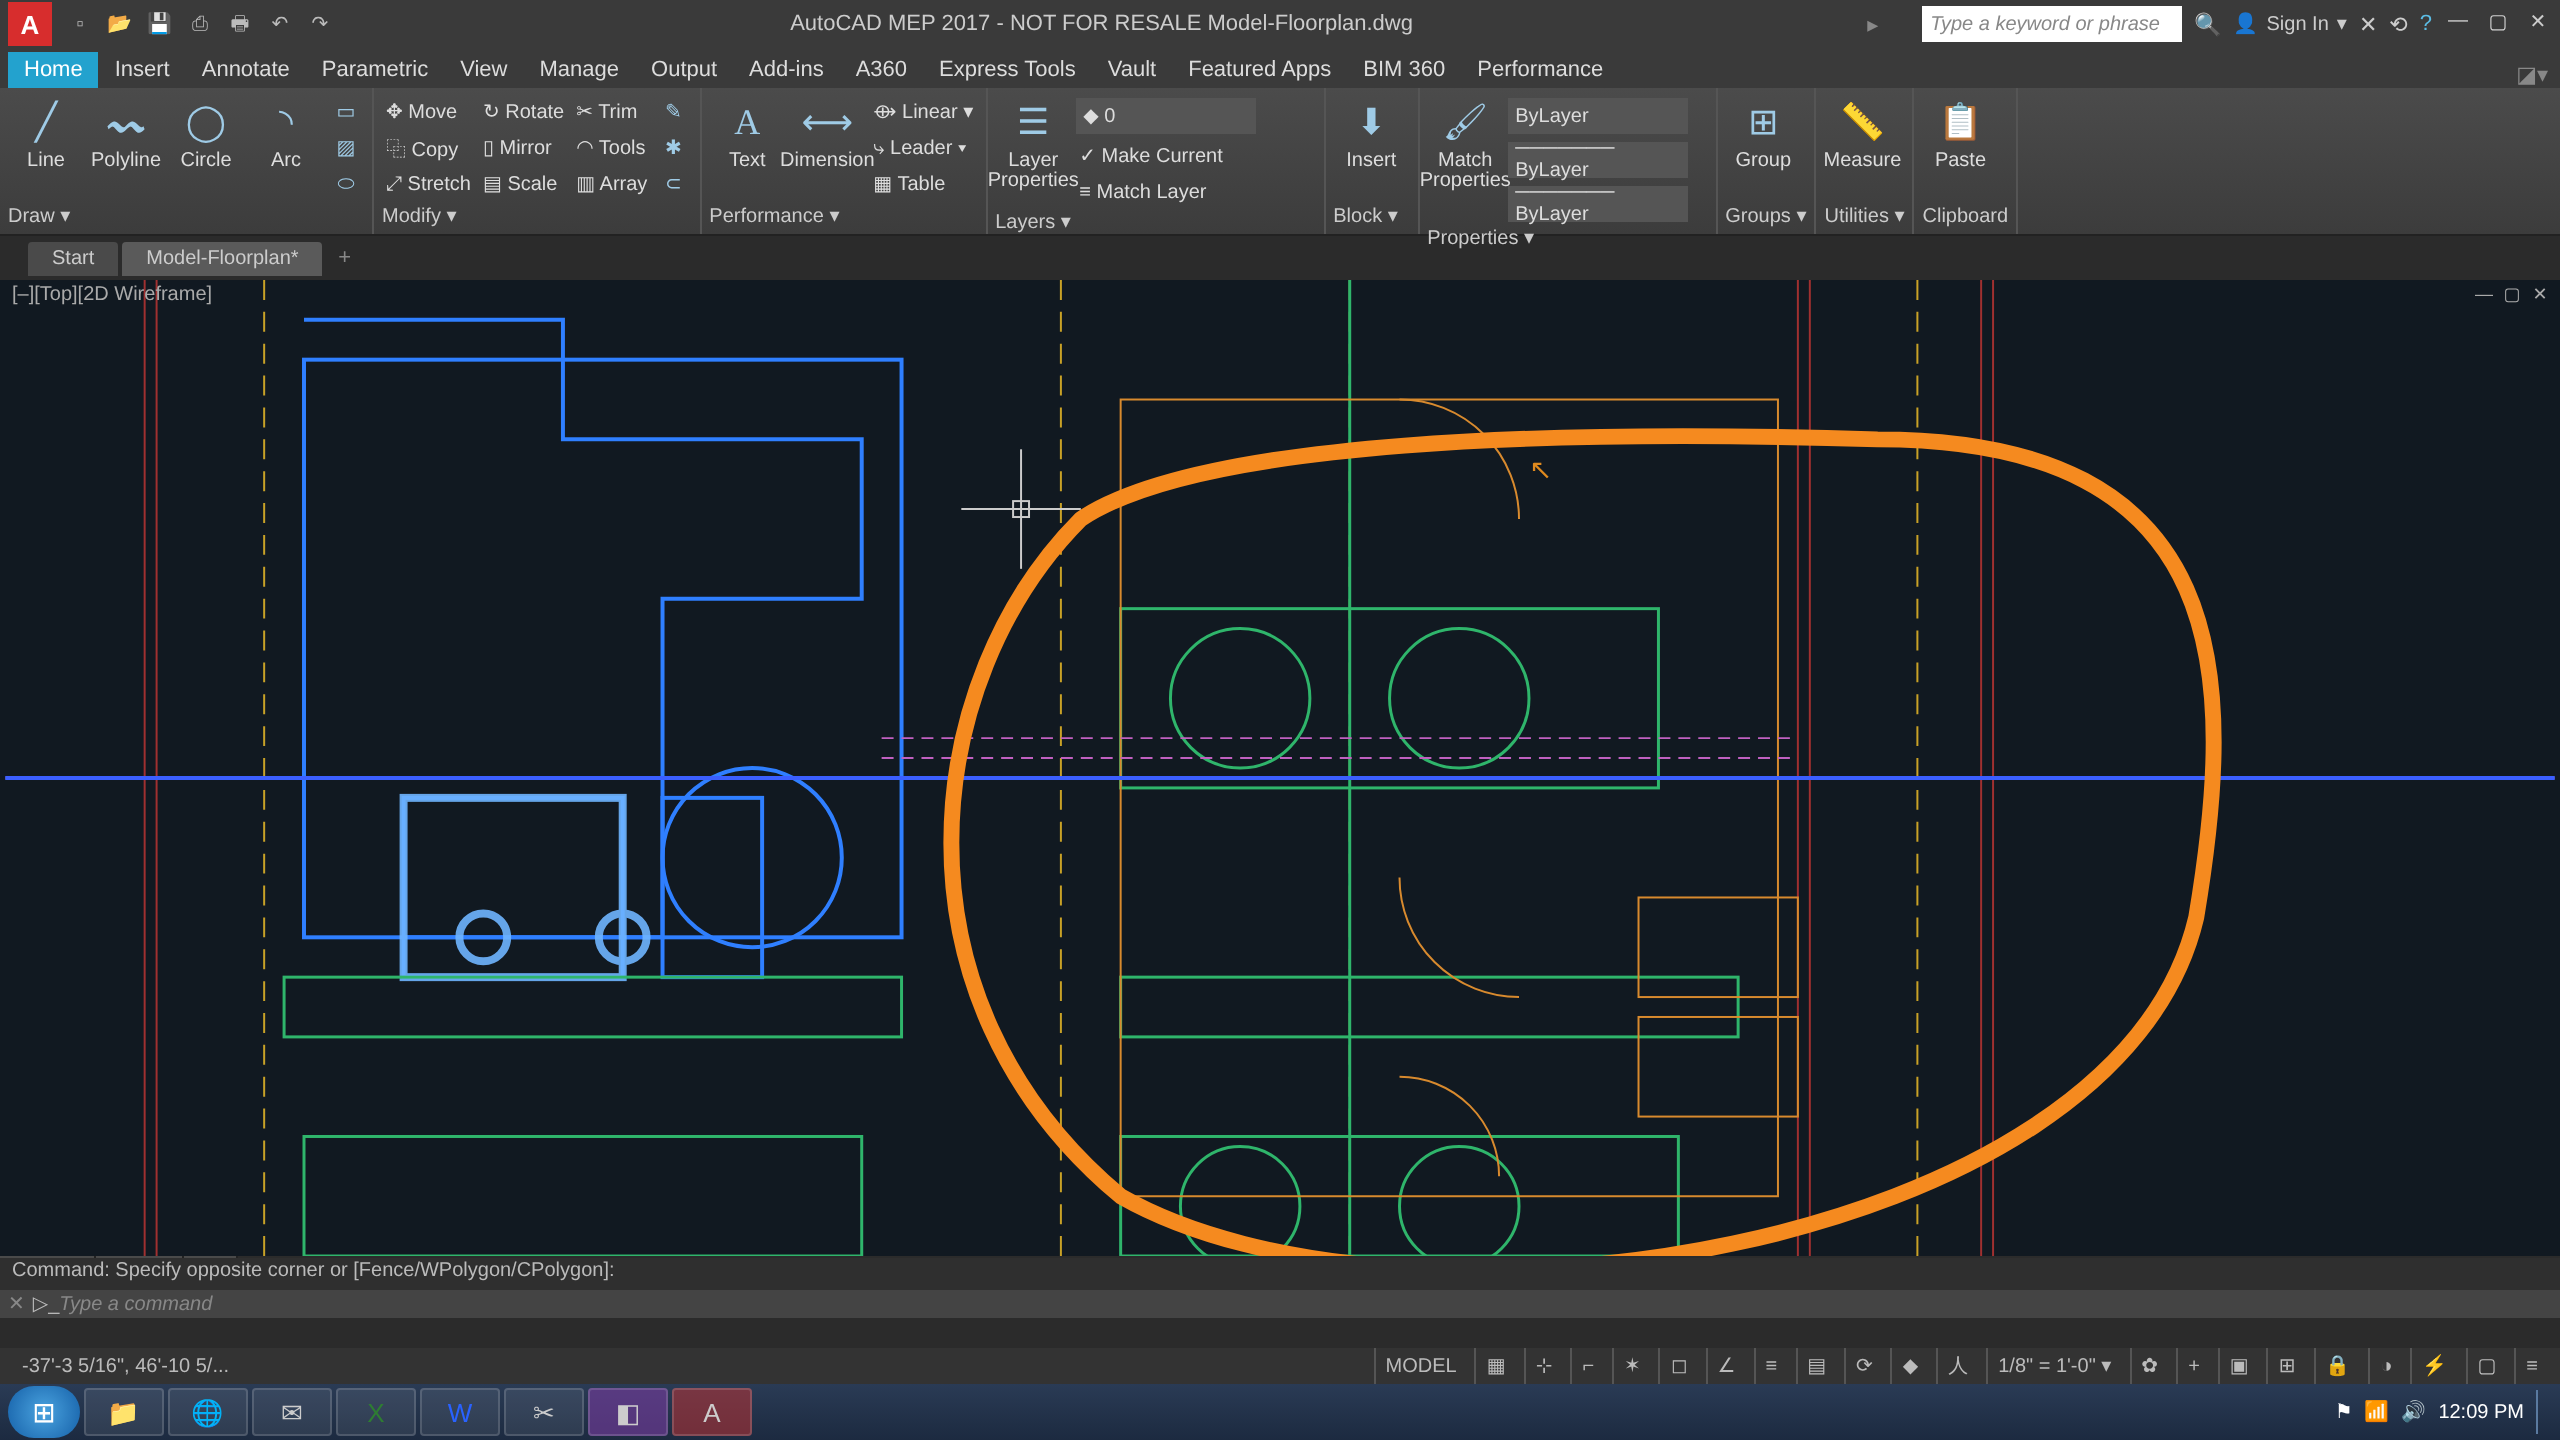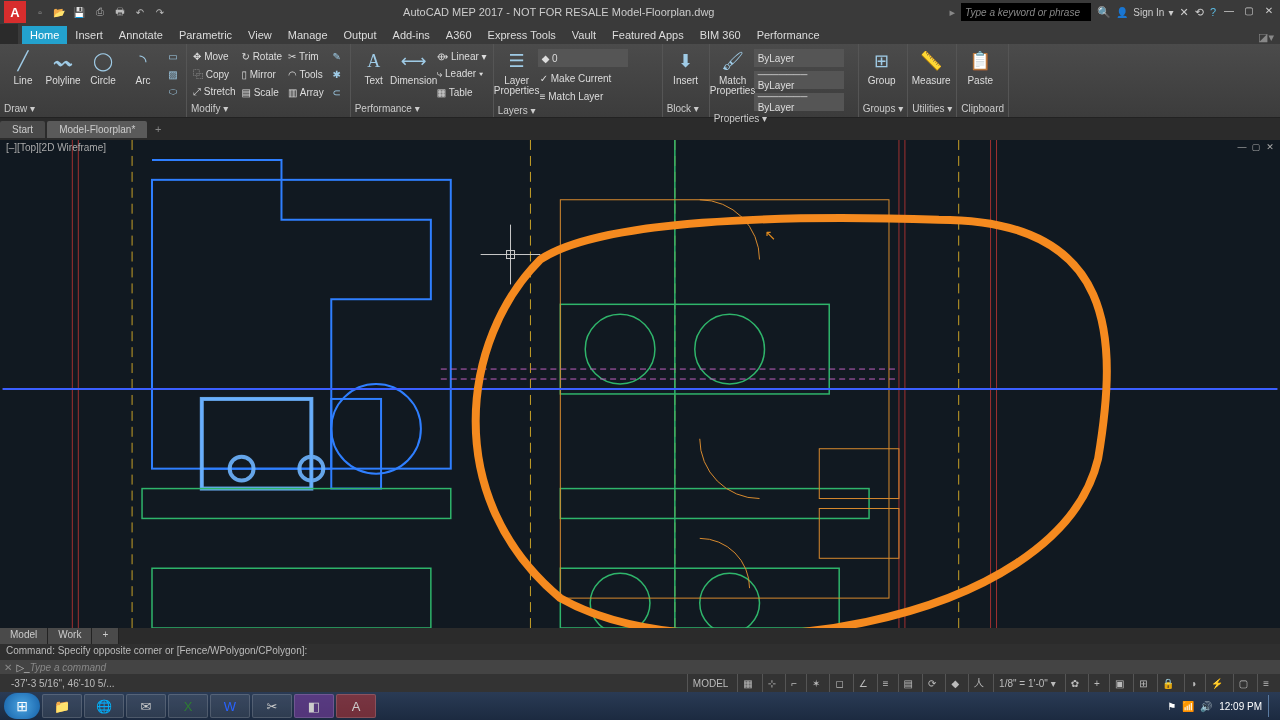--- a/index.html
+++ b/index.html
@@ -6,44 +6,44 @@
 body { width:1280px; height:720px; background:#2B2B2B; overflow:hidden; color:#ccc; font-size:11px; position:relative; }
 
 
 .titlebar { height:24px; background:#3A3A3A; display:flex; align-items:center; padding:0 4px; }
 .app-icon { width:22px; height:22px; background:#D72D2D; color:#fff; font-weight:bold; font-size:13px; display:flex; align-items:center; justify-content:center; margin-right:2px; position:relative; }
 .app-icon::after { content:""; position:absolute; bottom:-4px; left:4px; font-size:6px; }
 .qat { display:flex; gap:4px; margin-left:4px; }
 .qat-btn { width:16px; height:16px; display:flex; align-items:center; justify-content:center; font-size:10px; color:#bbb; }
 .title-center { flex:1; text-align:center; font-size:11px; color:#ccc; }
 .title-right { display:flex; align-items:center; gap:6px; }
-.search-box { background:#000000; width:130px; height:18px; padding:0 4px; color:#888; font-size:10px; font-style:italic; display:flex; align-items:center; }
+.search-box { background:#ffffff; width:130px; height:18px; padding:0 4px; color:#888; font-size:10px; font-style:italic; display:flex; align-items:center;margin-left:16px; }
 .signin { display:flex; align-items:center; gap:4px; font-size:10px; }
 .win-btn { width:14px; height:14px; font-size:10px; color:#ccc; text-align:center; }
 
 
-.ribbon-tabs { height:20px; background:#3A3A3A; display:flex; align-items:flex-end; padding-left:4px;margin-left:18px; }
+.ribbon-tabs { height:20px; background:#3A3A3A; display:flex; align-items:flex-end; padding-left:4px; }
 .ribbon-tab { padding:3px 8px; font-size:11px; color:#ddd; cursor:pointer; }
 .ribbon-tab.active { background:#23A2CE; color:#fff; }
 
 
 .ribbon { height:74px; background:linear-gradient(#4B4B4B,#3C3C3C); display:flex; border-bottom:1px solid #222; }
 .panel { border-right:1px solid #555; display:flex; flex-direction:column; padding:2px 4px; }
 .panel-body { flex:1; display:flex; align-items:flex-start; gap:2px; }
 .panel-title { font-size:10px; color:#ccc; padding:1px 0; }
 .big-btn { display:flex; flex-direction:column; align-items:center; justify-content:flex-start; width:38px; padding-top:2px; }
 .big-btn .ico { width:26px; height:26px; display:flex; align-items:center; justify-content:center; font-size:18px; color:#9FCBE6; }
 .big-btn .lbl { font-size:10px; color:#ddd; margin-top:2px; text-align:center; line-height:1; }
 .small-list { display:flex; flex-direction:column; gap:2px; padding-top:2px; }
 .small-btn { display:flex; align-items:center; gap:3px; font-size:10px; color:#ddd; height:16px; padding:0 2px; white-space:nowrap; }
 .small-btn .si { width:14px; height:14px; display:inline-flex; align-items:center; justify-content:center; font-size:10px; color:#9FCBE6; }
 .layer-sel { background:#555; height:18px; width:90px; font-size:10px; display:flex; align-items:center; padding:0 4px; color:#ddd; margin:1px 0; }
 
 
-.file-tabs { height:22px; background:#2B2B2B; display:flex; align-items:center; padding-left:0; gap:2px; }
+.file-tabs { height:22px; background:#2B2B2B; display:flex; align-items:center; padding-left:14px; gap:2px; }
 .file-tab { background:#4A4A4A; padding:3px 12px; font-size:10px; border-radius:2px 2px 0 0; color:#ccc; }
 .file-tab.active { background:#5A5A5A; }
 .file-tab-plus { width:18px; height:18px; display:flex; align-items:center; justify-content:center; color:#888; }
 
 
 .drawing { position:absolute; top:140px; left:0; right:0; bottom:54px; background:#111921; overflow:hidden; }
 .view-label { position:absolute; top:2px; left:6px; font-size:10px; color:#aaa; z-index:5; }
 .drawing svg { width:100%; height:100%; }
 .win-ctrl { position:absolute; top:2px; right:4px; display:flex; gap:2px; z-index:5; }
 .win-ctrl span { width:12px; height:12px; font-size:9px; color:#aaa; text-align:center; }
@@ -59,21 +59,21 @@
 .status-cell { padding:0 5px; border-left:1px solid #555; display:flex; align-items:center; gap:3px; height:100%; }
 
 
 .win-tb { position:absolute; bottom:0; left:0; right:0; height:28px; background:linear-gradient(#2a3b55,#1c2a40); display:flex; align-items:center; padding:0 4px; gap:2px; z-index:20; }
 .start-orb { width:36px; height:26px; border-radius:13px; background:radial-gradient(circle,#4aa3df,#1560a8); display:flex; align-items:center; justify-content:center; color:#fff; font-size:14px; }
 .tb-btn { width:40px; height:24px; background:rgba(255,255,255,0.08); border:1px solid rgba(255,255,255,0.15); border-radius:2px; display:flex; align-items:center; justify-content:center; font-size:13px; }
 .tray { margin-left:auto; display:flex; align-items:center; gap:6px; font-size:10px; color:#fff; }
 
 
 .statusbar { bottom:28px; }
-.cmd-area { bottom:46px; height:30px; } 
+.cmd-area { bottom:61px; height:30px; } 
 .model-row { position:absolute; bottom:76px; left:0; height:16px; background:#2b2b2b; display:flex; }
 .model-row .mt { padding:1px 10px; font-size:10px; color:#ccc; background:#4a4a4a; border-right:1px solid #222; }
 .drawing { bottom:92px; }
 
 </style>
 </head>
 <body>
 
 <div class="titlebar">
   <div class="app-icon">A</div>

